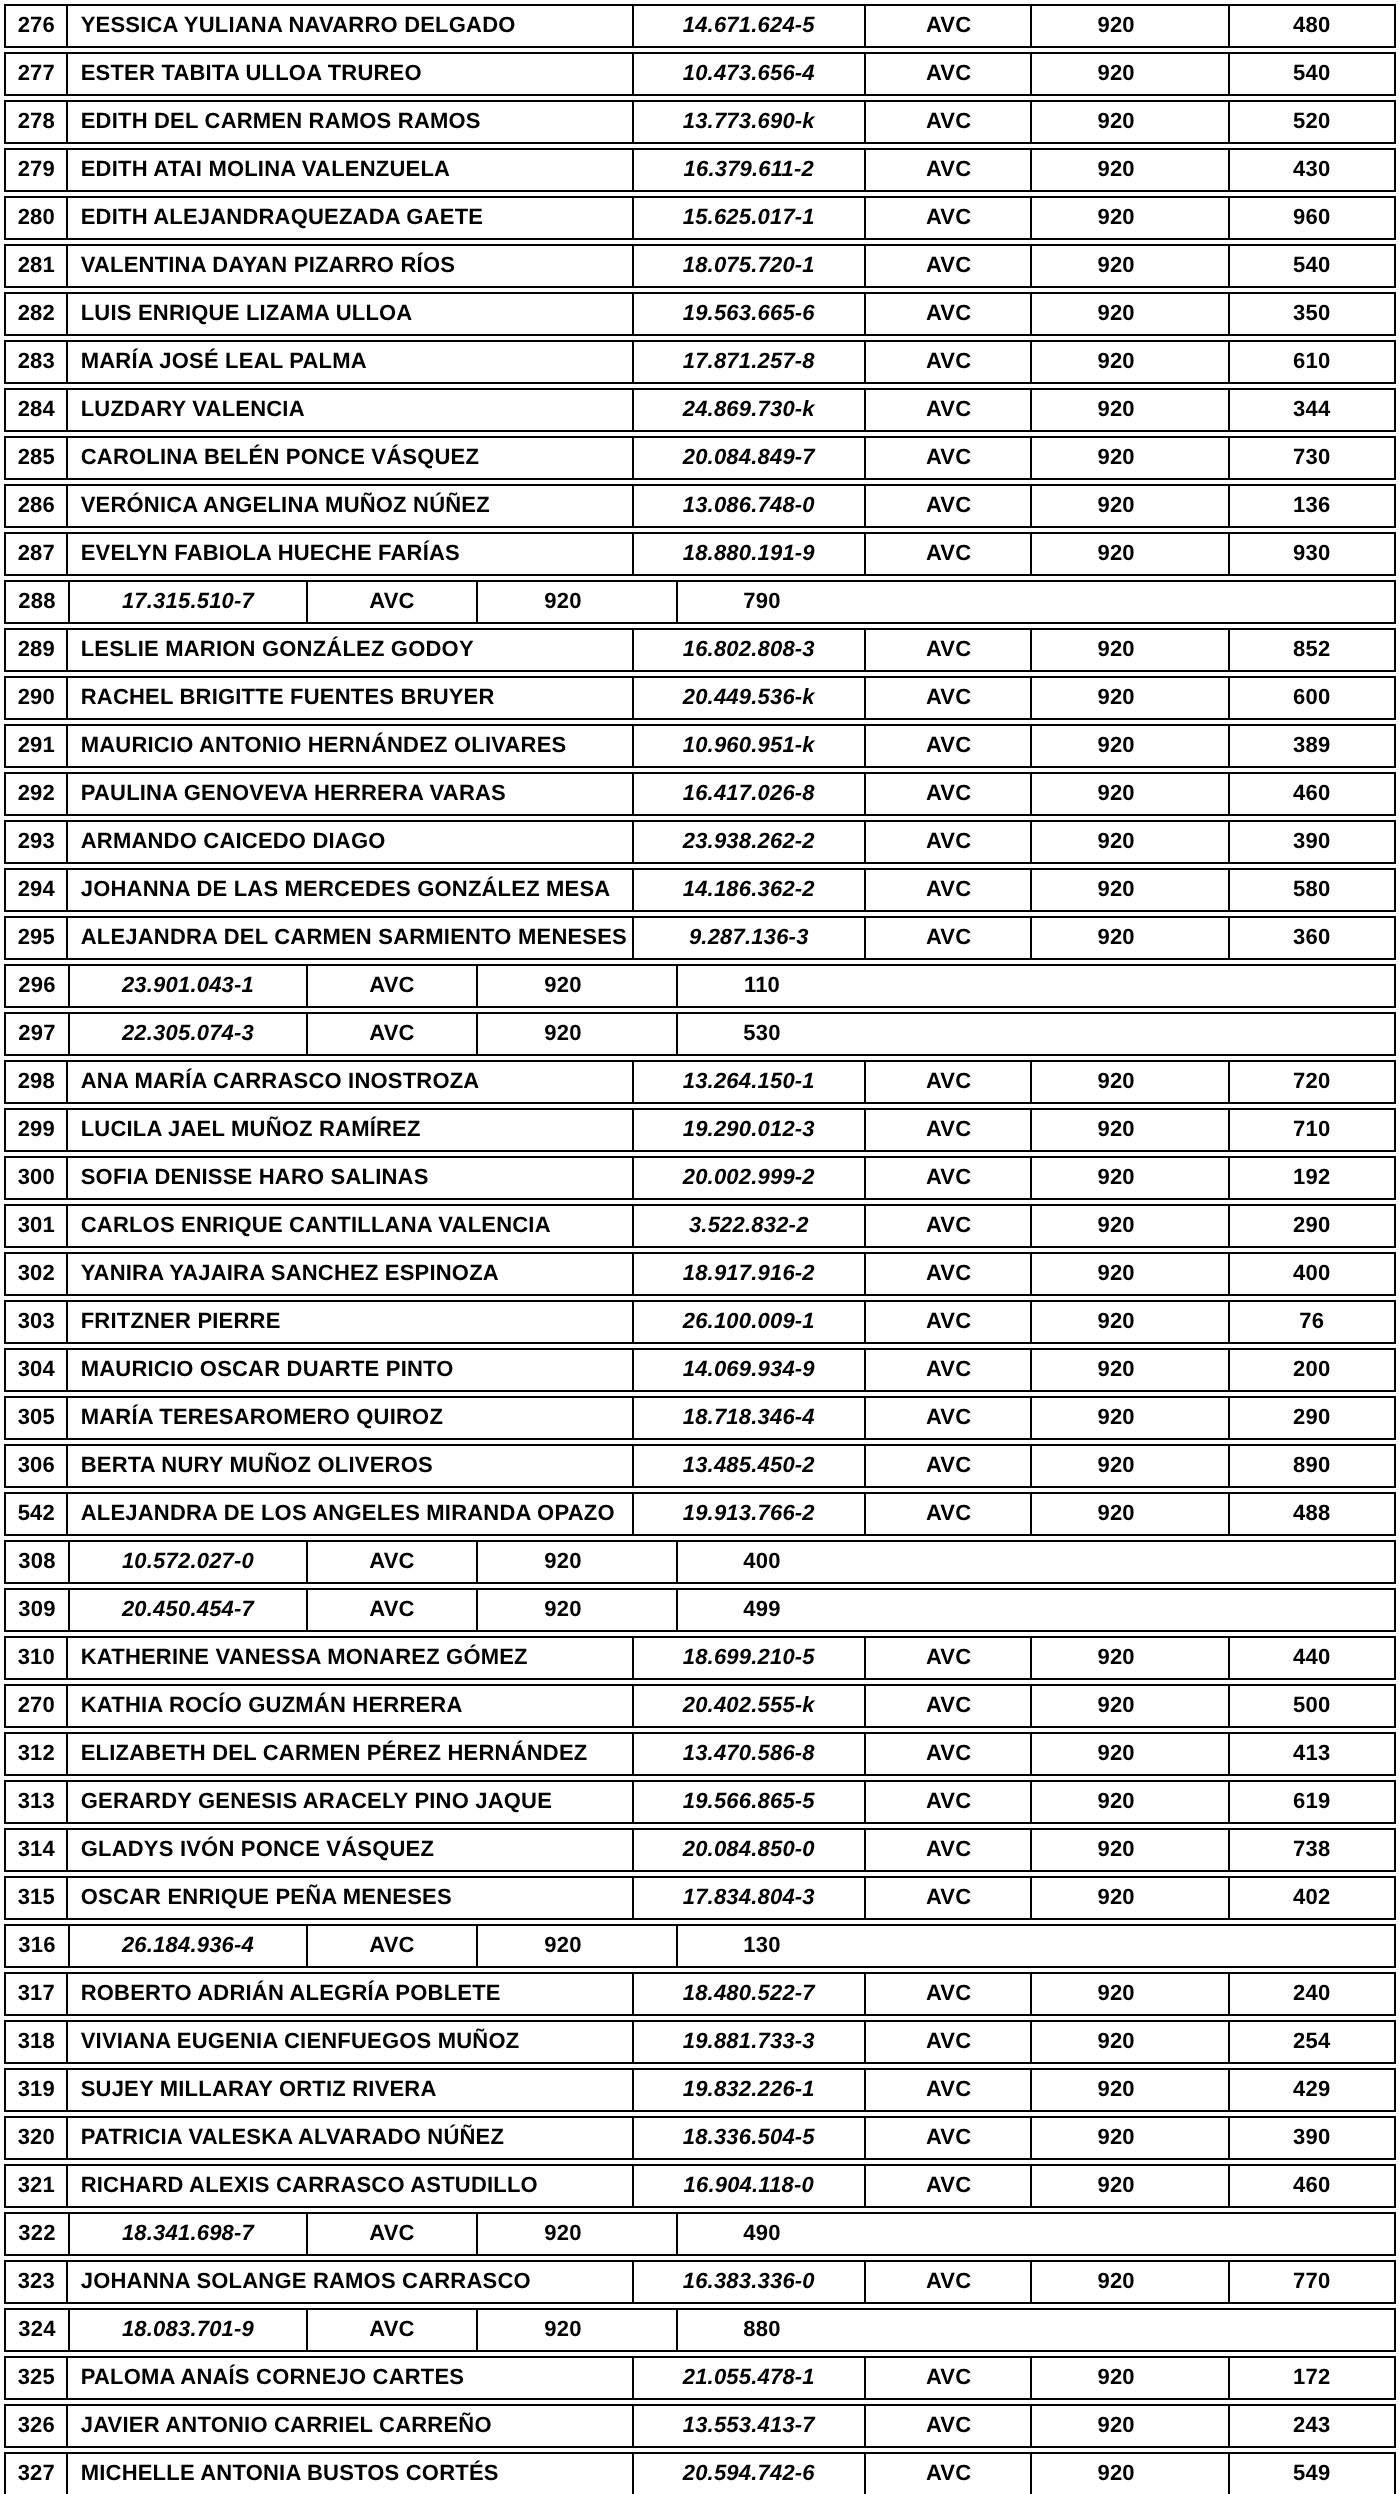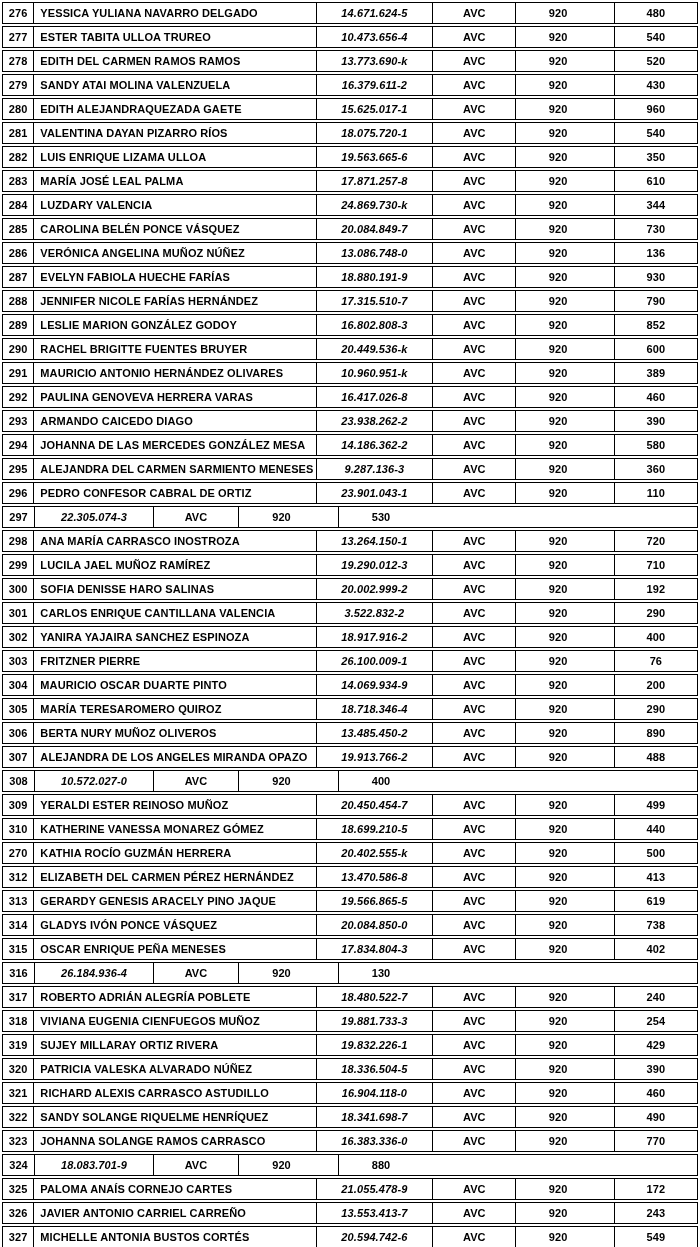--- a/index.html
+++ b/index.html
@@ -79,21 +79,21 @@
     <div class="cell c-num">278</div>
     <div class="cell c-name">EDITH DEL CARMEN RAMOS RAMOS</div>
     <div class="cell c-rut">13.773.690-k</div>
     <div class="cell c-code">AVC</div>
     <div class="cell c-v1">920</div>
     <div class="cell c-v2">520</div>
   </div>
 
   <div class="row">
     <div class="cell c-num">279</div>
-    <div class="cell c-name">SANDY ATAI MOLINA VALENZUELA</div>
+    <div class="cell c-name">EDITH ATAI MOLINA VALENZUELA</div>
     <div class="cell c-rut">16.379.611-2</div>
     <div class="cell c-code">AVC</div>
     <div class="cell c-v1">920</div>
     <div class="cell c-v2">430</div>
   </div>
 
   <div class="row">
     <div class="cell c-num">280</div>
     <div class="cell c-name">EDITH ALEJANDRAQUEZADA GAETE</div>
     <div class="cell c-rut">15.625.017-1</div>
@@ -160,21 +160,20 @@
     <div class="cell c-num">287</div>
     <div class="cell c-name">EVELYN FABIOLA HUECHE FARÍAS</div>
     <div class="cell c-rut">18.880.191-9</div>
     <div class="cell c-code">AVC</div>
     <div class="cell c-v1">920</div>
     <div class="cell c-v2">930</div>
   </div>
 
   <div class="row">
     <div class="cell c-num">288</div>
-    <div class="cell c-name">JENNIFER NICOLE FARÍAS HERNÁNDEZ</div>
     <div class="cell c-rut">17.315.510-7</div>
     <div class="cell c-code">AVC</div>
     <div class="cell c-v1">920</div>
     <div class="cell c-v2">790</div>
   </div>
 
   <div class="row">
     <div class="cell c-num">289</div>
     <div class="cell c-name">LESLIE MARION GONZÁLEZ GODOY</div>
     <div class="cell c-rut">16.802.808-3</div>
@@ -232,21 +231,20 @@
     <div class="cell c-num">295</div>
     <div class="cell c-name">ALEJANDRA DEL CARMEN SARMIENTO MENESES</div>
     <div class="cell c-rut">9.287.136-3</div>
     <div class="cell c-code">AVC</div>
     <div class="cell c-v1">920</div>
     <div class="cell c-v2">360</div>
   </div>
 
   <div class="row">
     <div class="cell c-num">296</div>
-    <div class="cell c-name">PEDRO CONFESOR CABRAL DE ORTIZ</div>
     <div class="cell c-rut">23.901.043-1</div>
     <div class="cell c-code">AVC</div>
     <div class="cell c-v1">920</div>
     <div class="cell c-v2">110</div>
   </div>
 
   <div class="row">
     <div class="cell c-num">297</div>
     <div class="cell c-rut">22.305.074-3</div>
     <div class="cell c-code">AVC</div>
@@ -329,39 +327,38 @@
   <div class="row">
     <div class="cell c-num">306</div>
     <div class="cell c-name">BERTA NURY MUÑOZ OLIVEROS</div>
     <div class="cell c-rut">13.485.450-2</div>
     <div class="cell c-code">AVC</div>
     <div class="cell c-v1">920</div>
     <div class="cell c-v2">890</div>
   </div>
 
   <div class="row">
-    <div class="cell c-num">307</div>
+    <div class="cell c-num">542</div>
     <div class="cell c-name">ALEJANDRA DE LOS ANGELES MIRANDA OPAZO</div>
     <div class="cell c-rut">19.913.766-2</div>
     <div class="cell c-code">AVC</div>
     <div class="cell c-v1">920</div>
     <div class="cell c-v2">488</div>
   </div>
 
   <div class="row">
     <div class="cell c-num">308</div>
     <div class="cell c-rut">10.572.027-0</div>
     <div class="cell c-code">AVC</div>
     <div class="cell c-v1">920</div>
     <div class="cell c-v2">400</div>
   </div>
 
   <div class="row">
     <div class="cell c-num">309</div>
-    <div class="cell c-name">YERALDI ESTER REINOSO MUÑOZ</div>
     <div class="cell c-rut">20.450.454-7</div>
     <div class="cell c-code">AVC</div>
     <div class="cell c-v1">920</div>
     <div class="cell c-v2">499</div>
   </div>
 
   <div class="row">
     <div class="cell c-num">310</div>
     <div class="cell c-name">KATHERINE VANESSA MONAREZ GÓMEZ</div>
     <div class="cell c-rut">18.699.210-5</div>
@@ -463,21 +460,20 @@
     <div class="cell c-num">321</div>
     <div class="cell c-name">RICHARD ALEXIS CARRASCO ASTUDILLO</div>
     <div class="cell c-rut">16.904.118-0</div>
     <div class="cell c-code">AVC</div>
     <div class="cell c-v1">920</div>
     <div class="cell c-v2">460</div>
   </div>
 
   <div class="row">
     <div class="cell c-num">322</div>
-    <div class="cell c-name">SANDY SOLANGE RIQUELME HENRÍQUEZ</div>
     <div class="cell c-rut">18.341.698-7</div>
     <div class="cell c-code">AVC</div>
     <div class="cell c-v1">920</div>
     <div class="cell c-v2">490</div>
   </div>
 
   <div class="row">
     <div class="cell c-num">323</div>
     <div class="cell c-name">JOHANNA SOLANGE RAMOS CARRASCO</div>
     <div class="cell c-rut">16.383.336-0</div>
@@ -490,21 +486,21 @@
     <div class="cell c-num">324</div>
     <div class="cell c-rut">18.083.701-9</div>
     <div class="cell c-code">AVC</div>
     <div class="cell c-v1">920</div>
     <div class="cell c-v2">880</div>
   </div>
 
   <div class="row">
     <div class="cell c-num">325</div>
     <div class="cell c-name">PALOMA ANAÍS CORNEJO CARTES</div>
-    <div class="cell c-rut">21.055.478-9</div>
+    <div class="cell c-rut">21.055.478-1</div>
     <div class="cell c-code">AVC</div>
     <div class="cell c-v1">920</div>
     <div class="cell c-v2">172</div>
   </div>
 
   <div class="row">
     <div class="cell c-num">326</div>
     <div class="cell c-name">JAVIER ANTONIO CARRIEL CARREÑO</div>
     <div class="cell c-rut">13.553.413-7</div>
     <div class="cell c-code">AVC</div>

